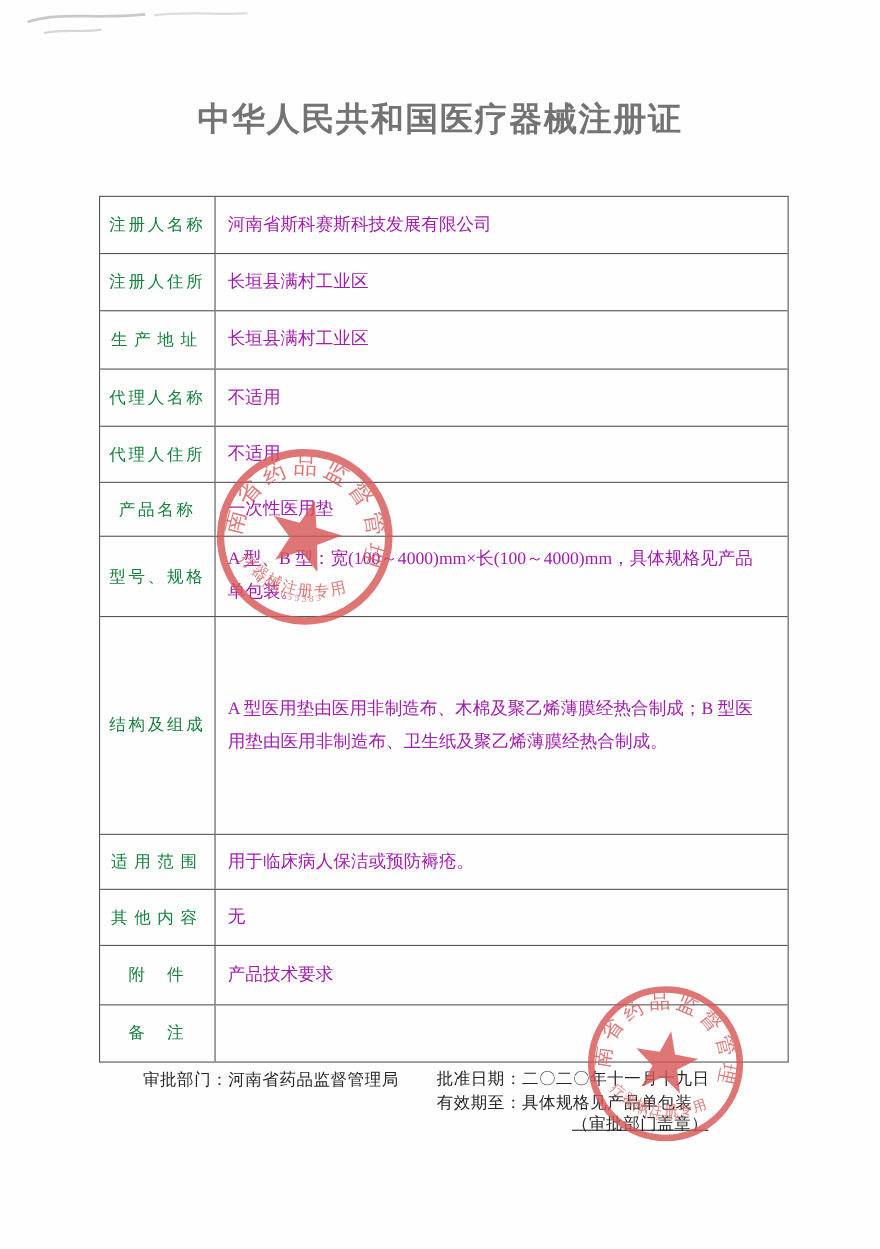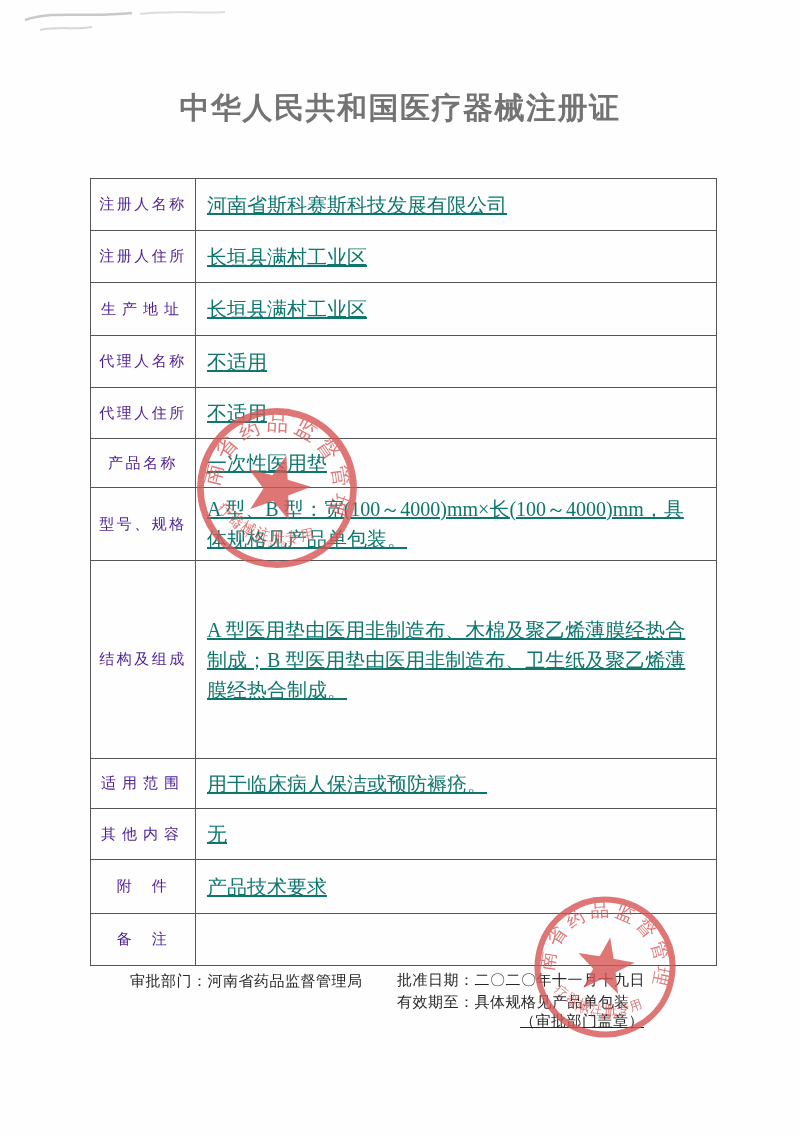--- a/index.html
+++ b/index.html
@@ -27,28 +27,28 @@
   .reg-table{
     position:absolute;left:90px;top:178px;width:627px;
     border:1px solid #555;box-sizing:border-box;
     background:transparent;
   }
   .row{display:flex;box-sizing:border-box;}
   .row + .row{border-top:1px solid #555;}
   .lbl{
     width:105px;flex:0 0 105px;border-right:1px solid #555;
     display:flex;align-items:center;justify-content:center;
-    font-size:15px;letter-spacing:2.5px;color:#4c1d95;
+    font-size:15px;letter-spacing:2.5px;color:#15803d;
     text-align:center;box-sizing:border-box;
   }
   .row.w4 .lbl{letter-spacing:6px;}
   .val{
     flex:1;display:flex;align-items:center;
-    padding:4px 16px 4px 11px;font-size:20px;
-    line-height:30px;color:#0f766e;box-sizing:border-box;text-decoration:underline;
+    padding:4px 16px 4px 11px;font-size:16px;
+    line-height:30px;color:#a21caf;box-sizing:border-box;
   }
   .h0{height:51px}.h1{height:52px}.h2{height:53px}.h3{height:52px}
   .h4{height:51px}.h5{height:49px}.h6{height:73px}.h7{height:198px}
   .h8{height:50px}.h9{height:54px}.h10{height:51px}.h11{height:52px}
   
   .f-line{position:absolute;font-size:15px;color:#262626;letter-spacing:.5px;white-space:nowrap;}
   .f-dept{left:130px;top:972px;}
   .f-date{left:397px;top:971px;}
   .f-valid{left:397px;top:993px;}
   .f-sealnote{left:520px;top:1012px;text-decoration:underline;}

